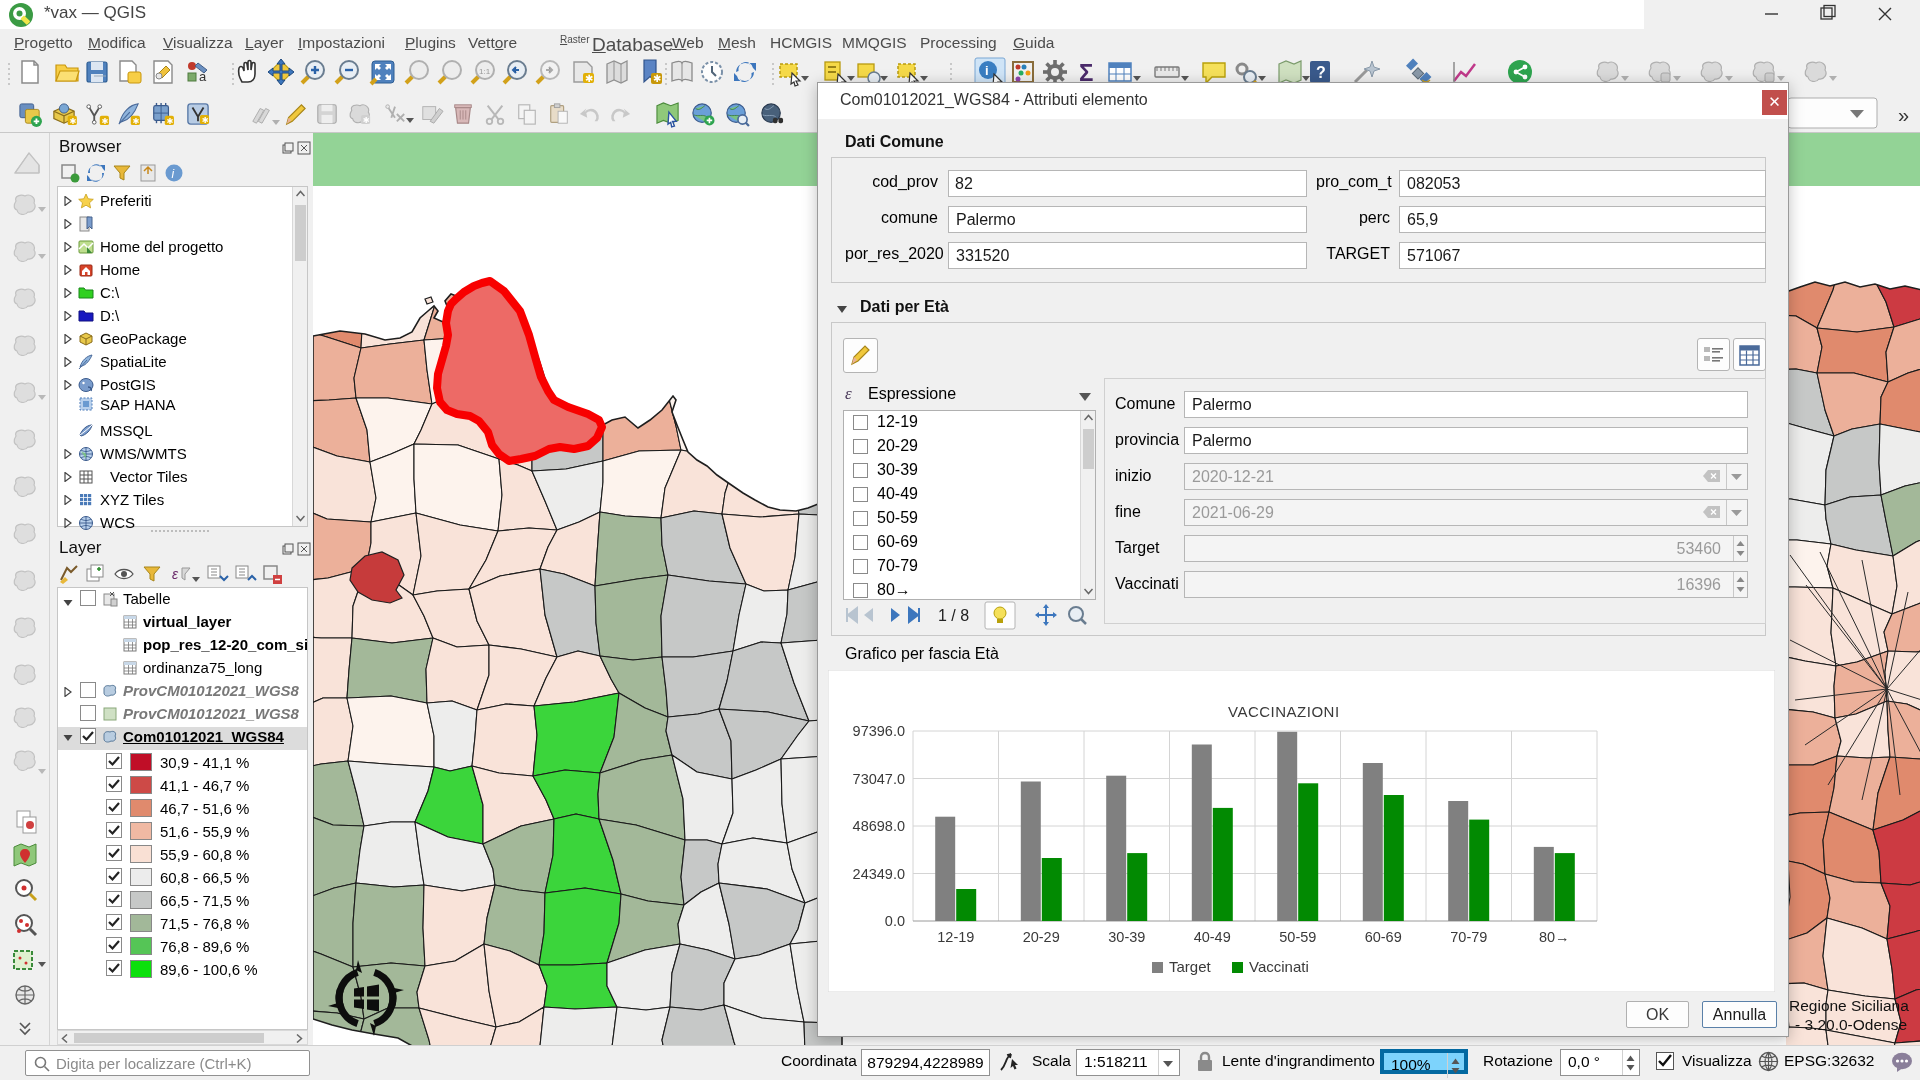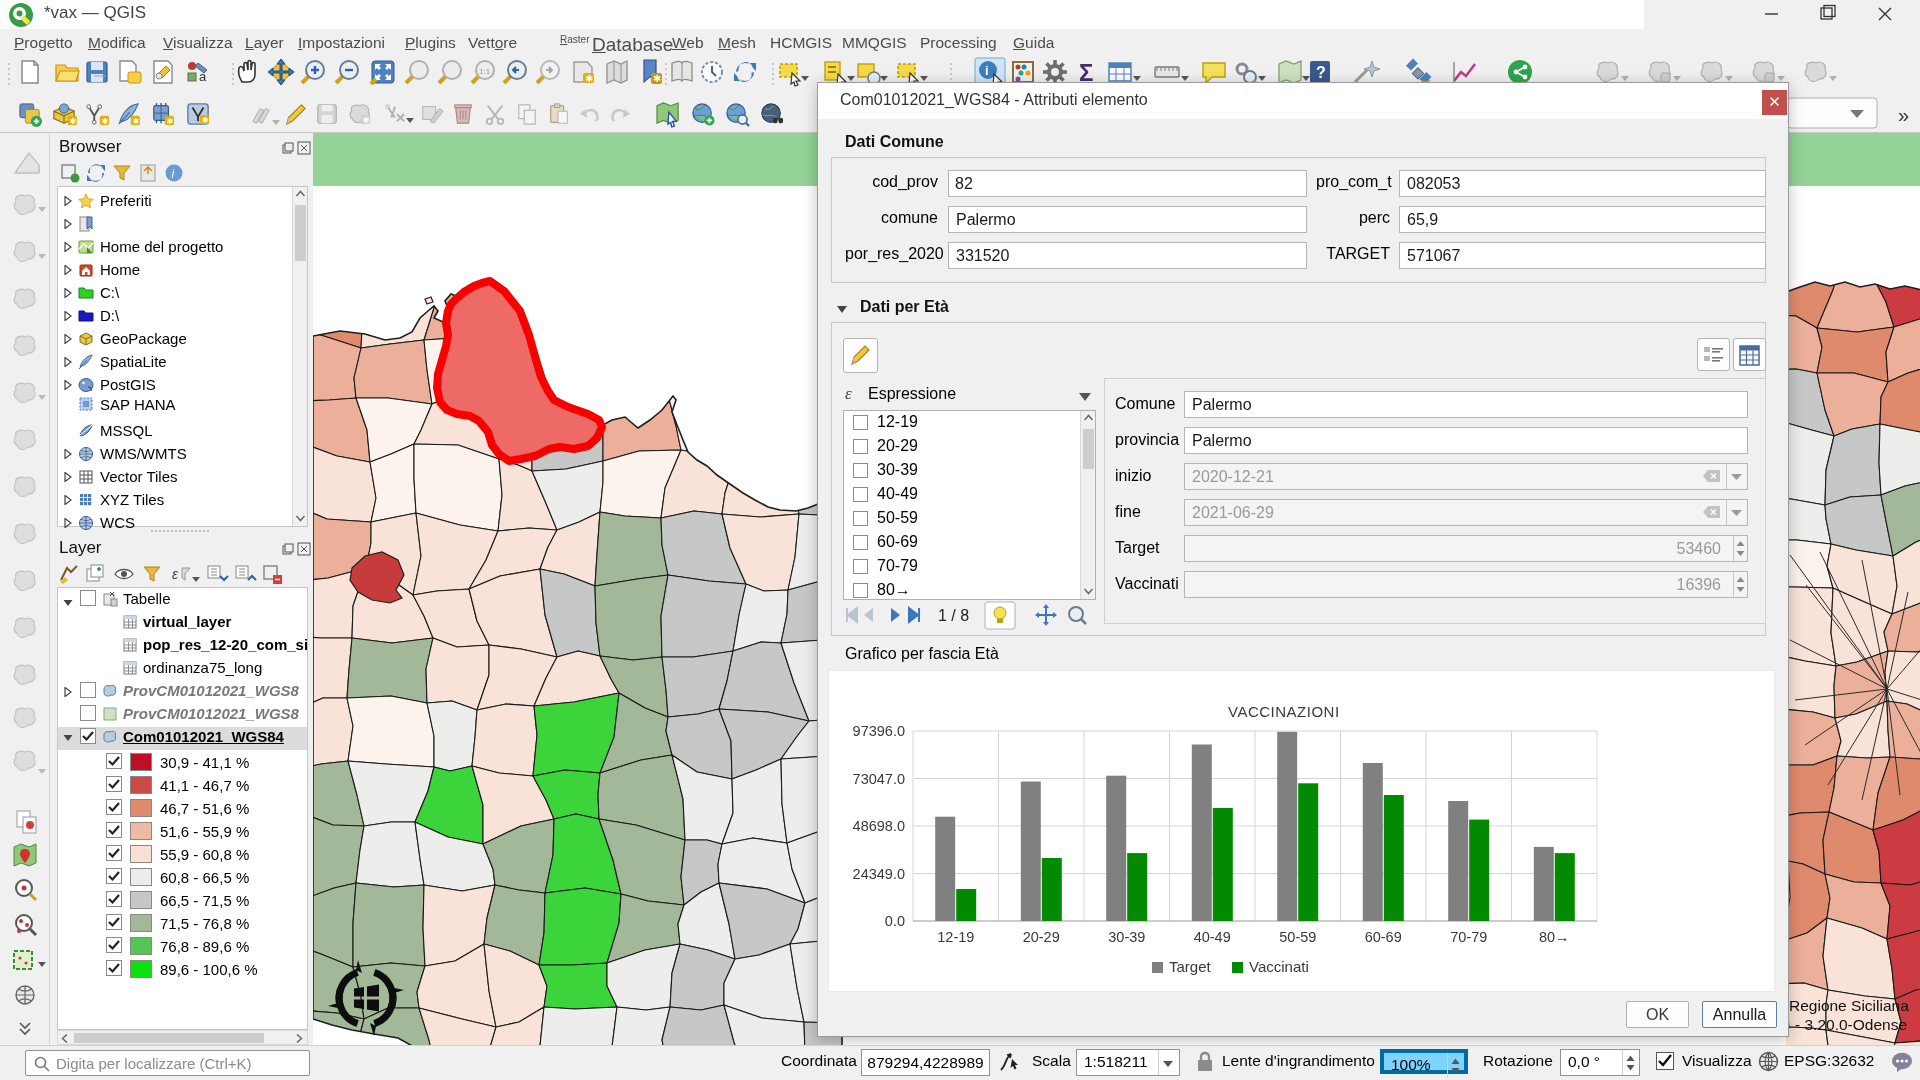--- a/index.html
+++ b/index.html
@@ -964,21 +964,21 @@
         <circle cx="8" cy="8" r="6.5" fill="#b8d0ec" stroke="#3a5a8c"></circle>
         <path d="M8 1.5 V14.5 M1.5 8 H14.5 M3 4 C6 6 10 6 13 4 M3 12 C6 10 10 10 13 12" fill="none" stroke="#3a5a8c" stroke-width="0.9"></path>
         <path d="M3 5 C5 7 7 6 8 8 C9 10 7 11 8 13" fill="#7ac87a" opacity="0.8"></path>
       </svg>
     </span>
     <span style="font-size:15px;color:#000;white-space:nowrap;">WMS/WMTS</span>
   </div>
 <svg class="abs" style="left:63px;top:472px" width="10" height="10">
     <path d="M2 0.5 L8 5 L2 9.5 Z" fill="none" stroke="#444" stroke-width="1.2"></path>
   </svg>
-<div class="abs" style="left:78px;top:465px;width:212px;height:23px;display:flex;align-items:center;gap:6px;overflow:hidden;">
+<div class="abs" style="left:78px;top:465px;width:212px;height:23px;display:flex;align-items:center;gap:16px;overflow:hidden;">
     <span style="display:flex">
       <svg width="16" height="16" viewBox="0 0 16 16" style="flex:0 0 16px">
         <rect x="2" y="2" width="12" height="12" fill="#fff" stroke="#555"></rect>
         <path d="M2 6 H14 M2 10 H14 M6 2 V14 M10 2 V14" stroke="#555"></path>
       </svg>
     </span>
     <span style="font-size:15px;color:#000;white-space:nowrap;">Vector Tiles</span>
   </div>
 <svg class="abs" style="left:63px;top:495px" width="10" height="10">
     <path d="M2 0.5 L8 5 L2 9.5 Z" fill="none" stroke="#444" stroke-width="1.2"></path>

